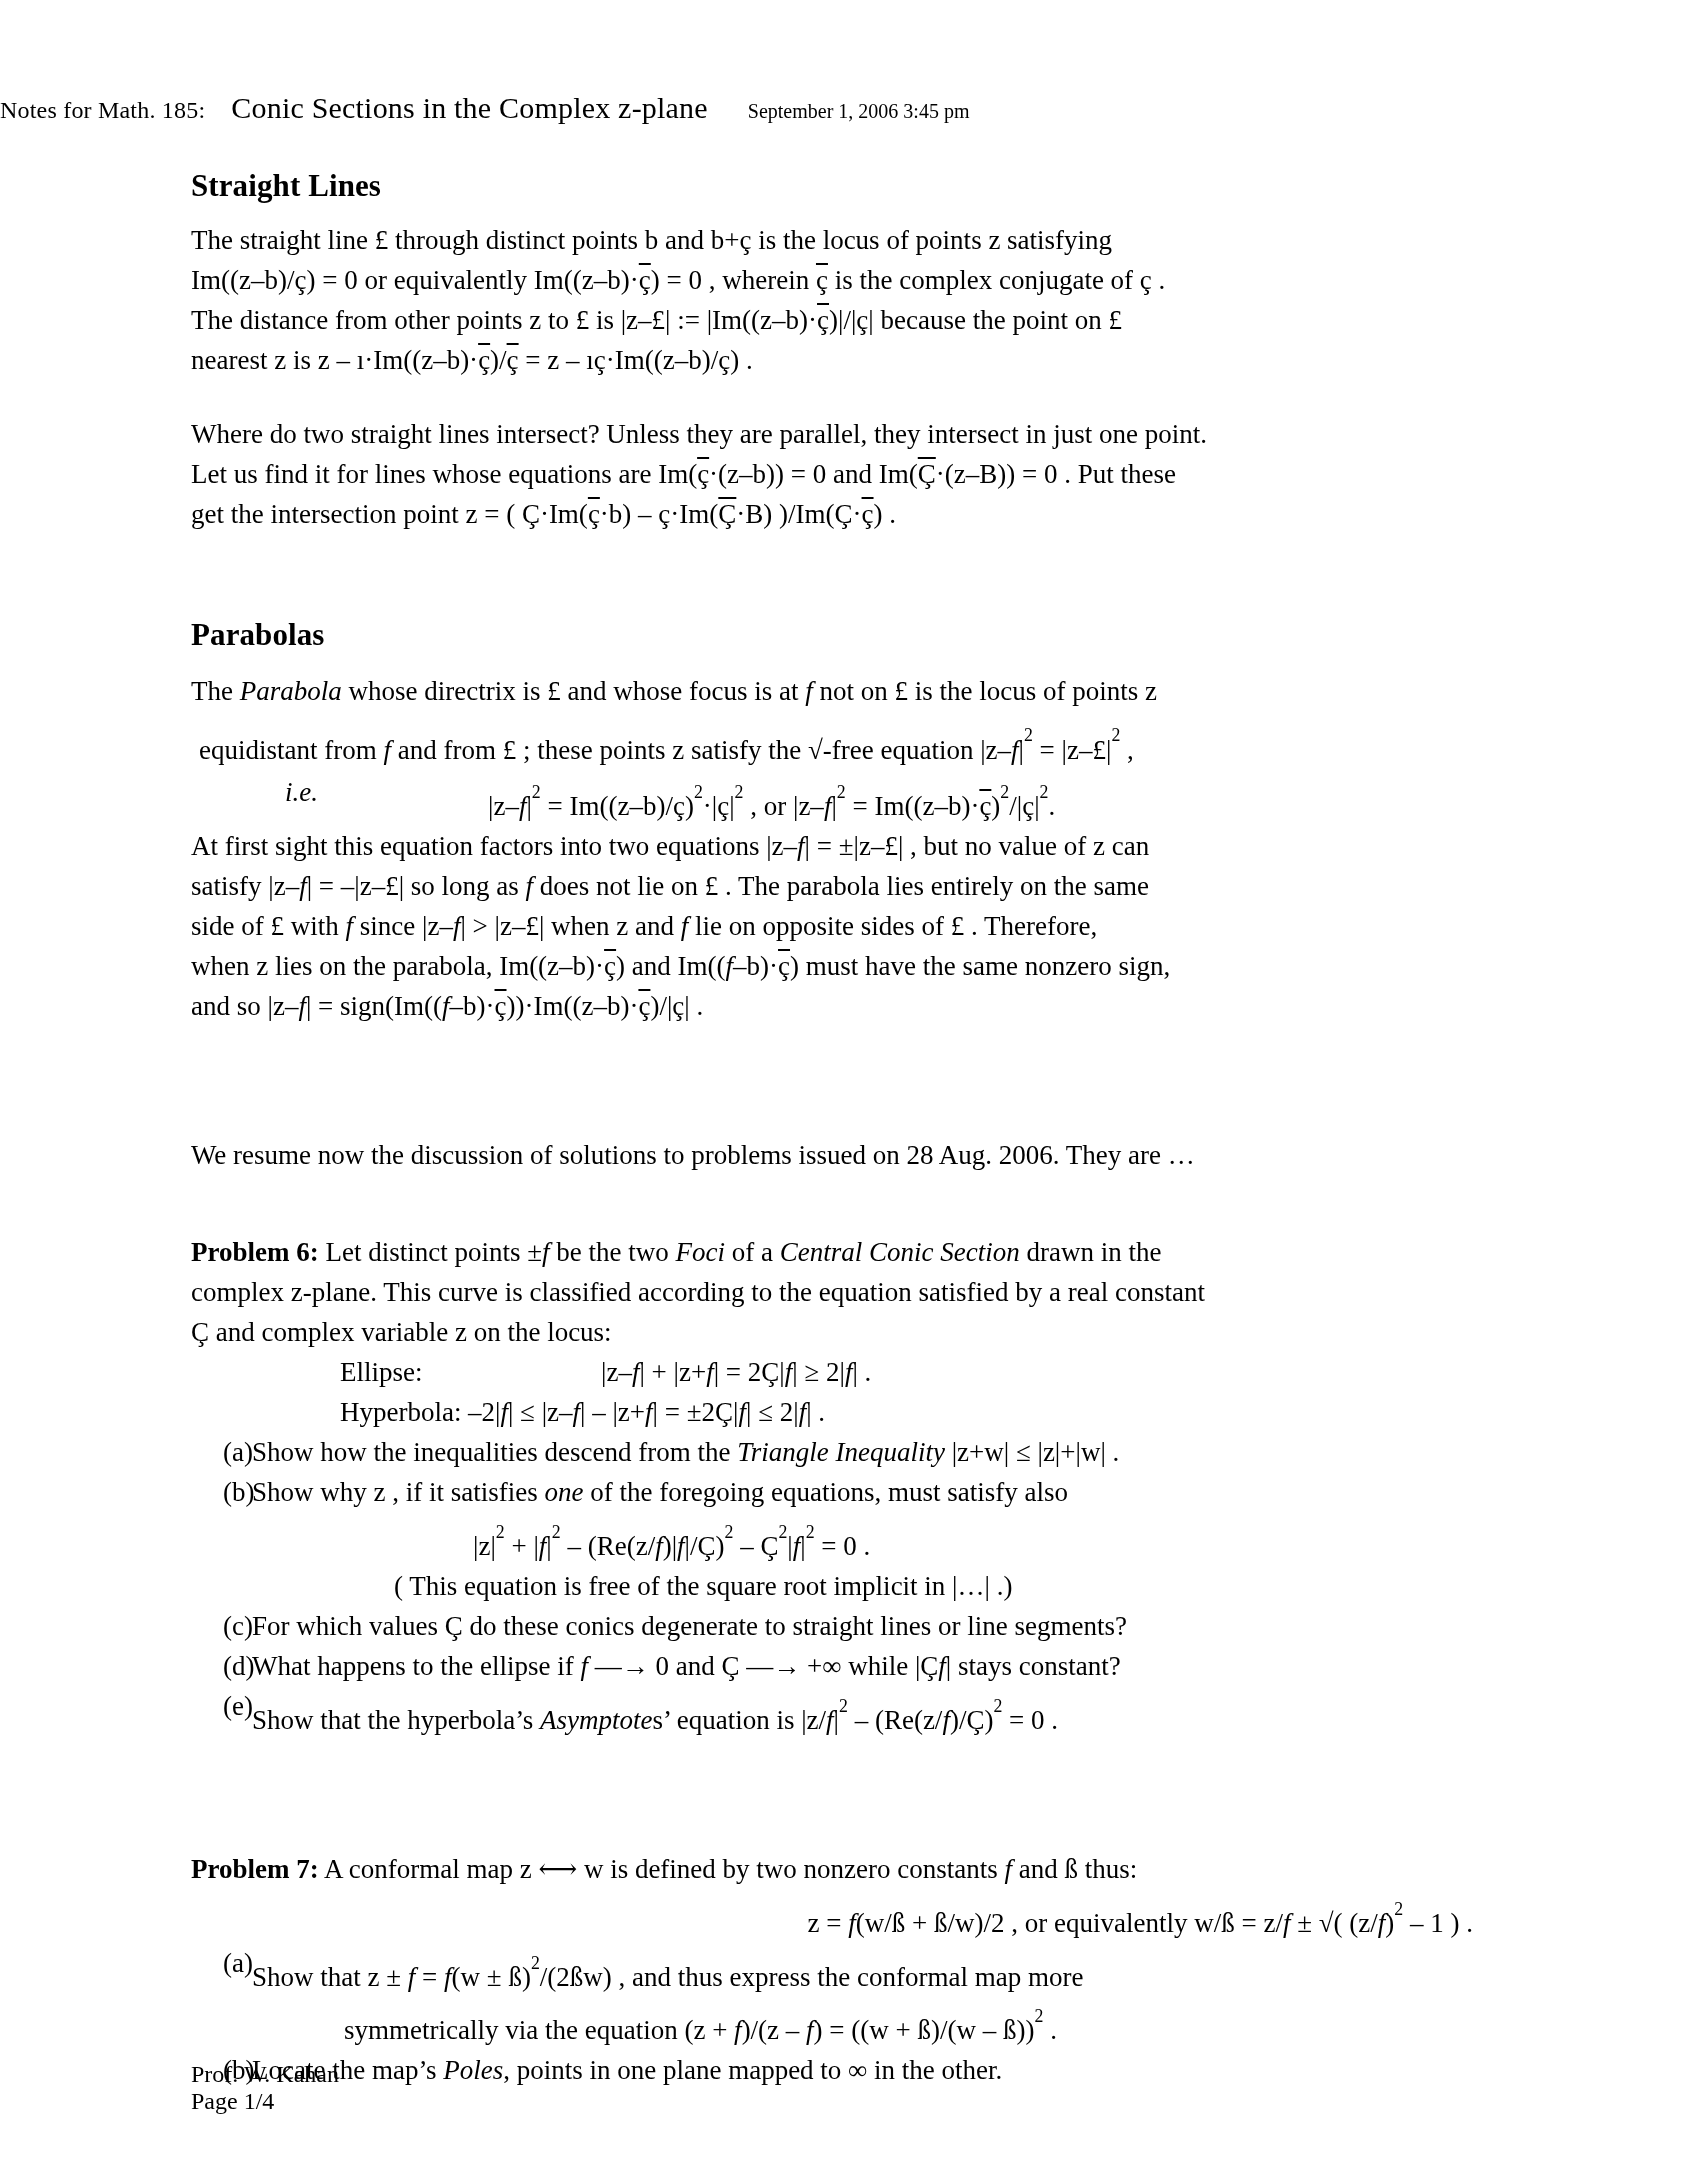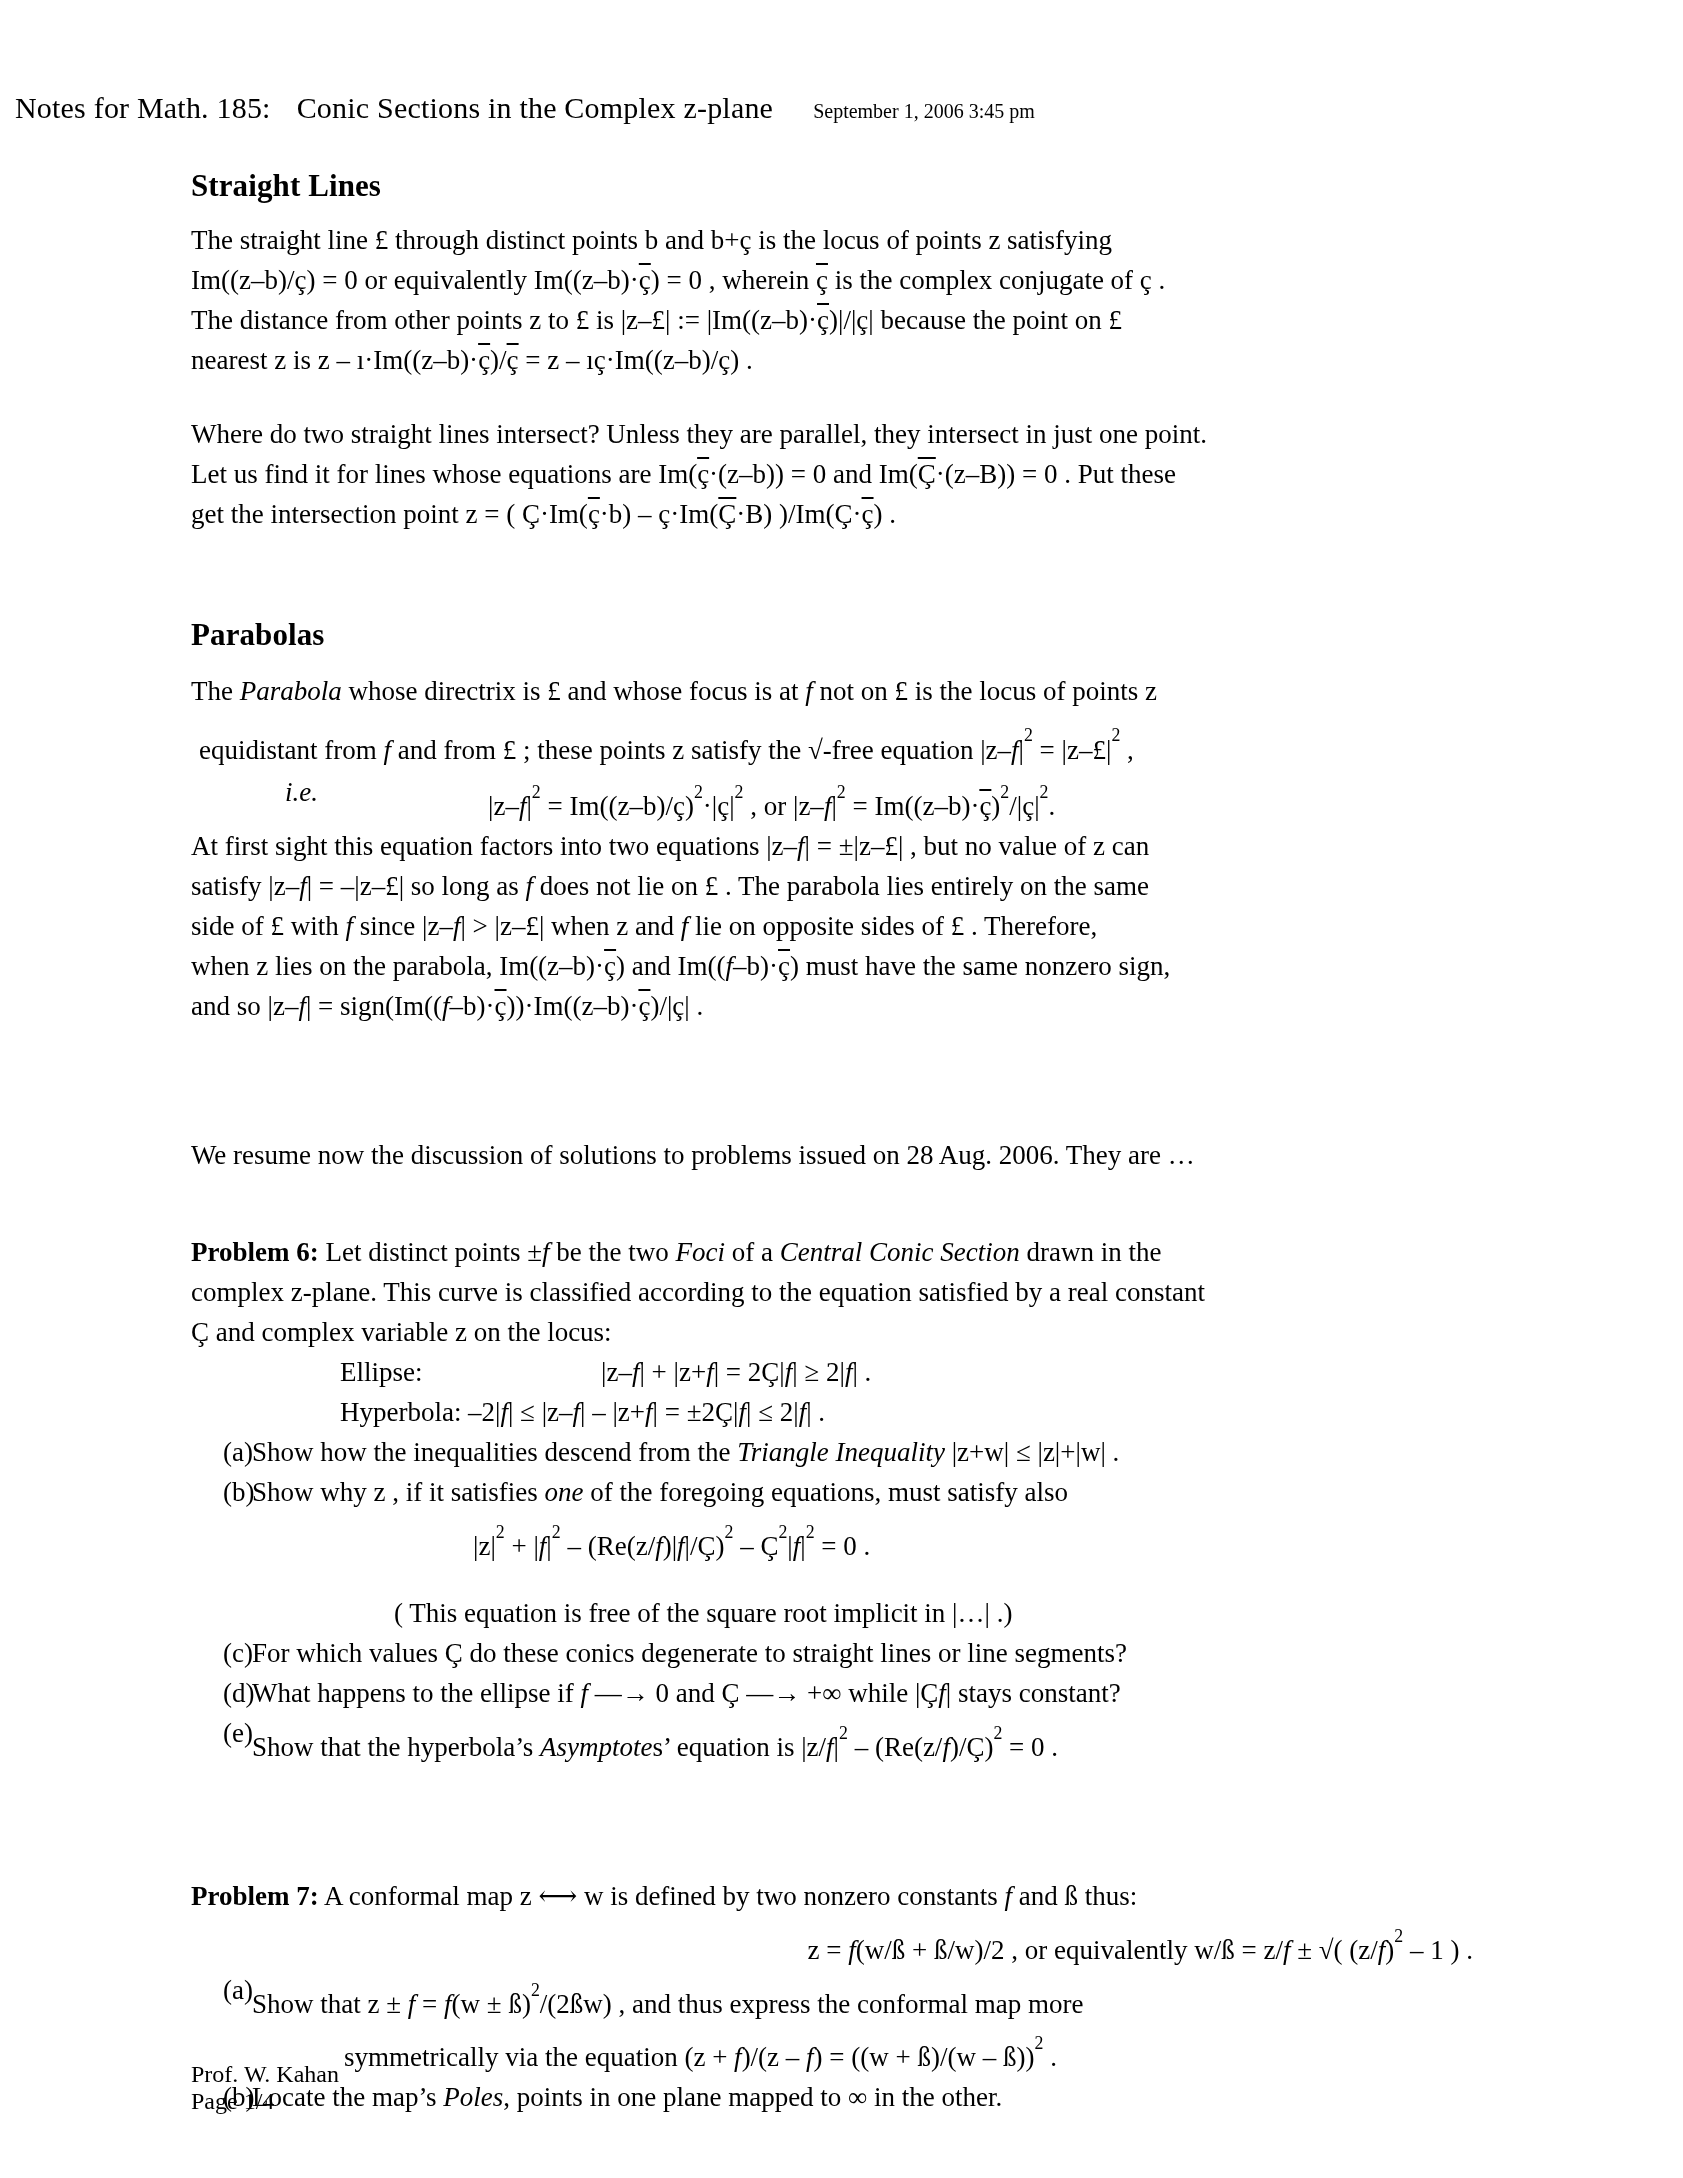--- a/index.html
+++ b/index.html
@@ -31,23 +31,22 @@
   .runhead {
     position: absolute;
     left: 0;
     top: 91px;
     width: 1282px;
     display: flex;
     align-items: baseline;
     white-space: nowrap;
   }
   .runhead .rh-left {
-    font-size: 30px;
+    font-size: 24px;
     letter-spacing: 0.2px;
-    padding-left: 15px;
   }
   .runhead .rh-title {
     font-size: 30px;
     margin-left: 26px;
     letter-spacing: 0.2px;
   }
   .runhead .rh-date {
     font-size: 20px;
     margin-left: 40px;
   }
@@ -77,21 +76,21 @@
   }
   sup, sub { font-size: 66%; }
   sup { vertical-align: 42%; }
 
   
   .disp {
     font-size: 27px;
     line-height: 40px;
     white-space: nowrap;
   }
-  .ind-c  { padding-left: 203px; margin-top: 27px; }
+  .ind-c  { padding-left: 203px; }
   .ind-f  { padding-left: 282px; }
 
   .gap-s { height: 16px; }
   .gap-m { height: 34px; }
   .gap-l { height: 57px; }
   .gap-xl { height: 83px; }
   .gap-xxl { height: 109px; }
 
   
   .item {

